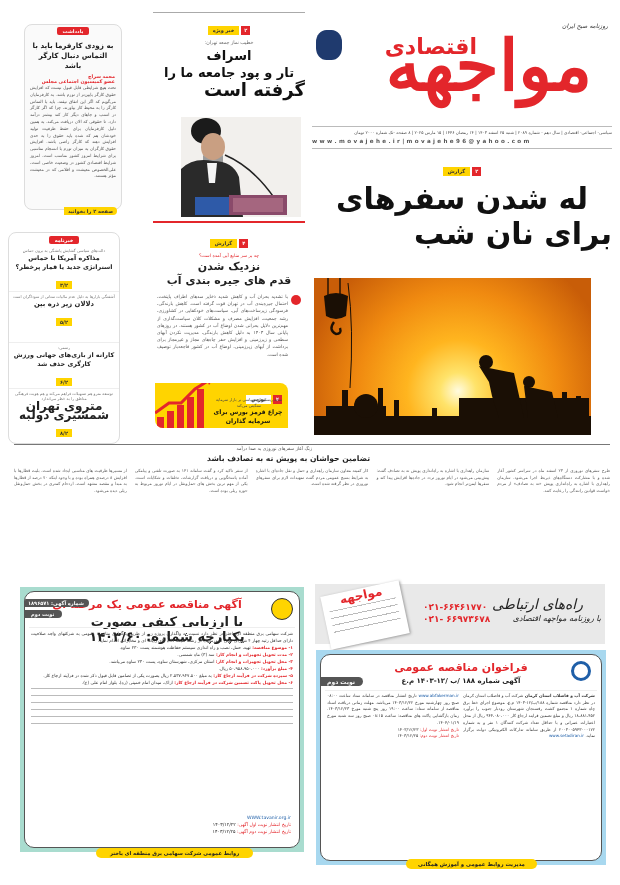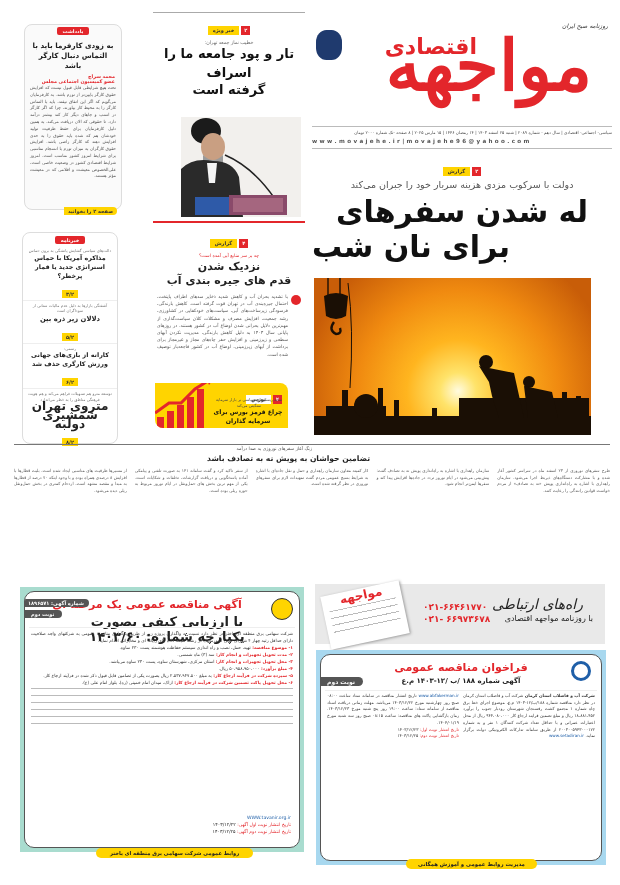--- a/index.html
+++ b/index.html
@@ -30,23 +30,22 @@
   <div class="abs rule" style="left:0;right:0;top:140px;background:#bbb"></div>
 </div>
 
 <div class="abs" style="left:312px;top:158px;width:300px;height:280px;">
   <div style="text-align:center">
     <span class="tag">
       <span class="num">۲</span>
       <span class="lbl">گزارش</span>
     </span>
   </div>
-  <div style="text-align:center;font-size:9.5px;color:#555;margin-top:2px">دولت با سرکوب مزدی هزینه سربار خود را جبران می‌کند</div>
   <div style="text-align:center;font-size:30px;font-weight:bold;color:#111;line-height:36px;margin-top:4px">له شدن سفرهای</div>
-  <div style="text-align:left;font-size:30px;font-weight:bold;color:#111;line-height:34px">برای نان شب</div>
+  <div style="text-align:right;font-size:30px;font-weight:bold;color:#111;line-height:34px">برای نان شب</div>
 
   <div class="abs" style="left:2px;top:120px;width:277px;height:157px;overflow:hidden;background:radial-gradient(circle at 52% 72%,#fffbe0 0,#ffe36a 10%,#ffb51f 28%,#f08a10 55%,#c85d08 85%);" title="silhouette of construction workers at sunset">
     <svg width="277" height="157" viewBox="0 0 277 157">
       <line x1="14" y1="0" x2="14" y2="18" stroke="#1a0f05" stroke-width="1.4"></line>
       <line x1="26" y1="0" x2="26" y2="18" stroke="#1a0f05" stroke-width="1.4"></line>
       <path d="M10 18 Q22 12 34 18 L32 38 Q22 44 12 38Z" fill="#1a0f05"></path>
       <path d="M20 44 q-6 8 2 12 q6 0 4 -6" fill="none" stroke="#1a0f05" stroke-width="2.4"></path>
       <path d="M34 5 Q40 50 36 110" fill="none" stroke="#1a0f05" stroke-width="1"></path>
       <rect x="0" y="138" width="277" height="19" fill="#1a0f05"></rect>
       <rect x="12" y="128" width="60" height="12" fill="#1a0f05"></rect>
@@ -67,23 +66,23 @@
 </div>
 
 <div class="abs" style="left:153px;top:12px;width:152px;height:215px;border-top:1px solid #aaa;">
   <div style="text-align:center;margin-top:4px">
     <span class="tag">
       <span class="num">۲</span>
       <span class="lbl">خبر ویژه</span>
     </span>
   </div>
   <div style="text-align:center;font-size:4.8px;color:#666;margin-top:4px">خطیب نماز جمعه تهران:</div>
+  <div style="text-align:center;font-size:13px;font-weight:bold;color:#111;line-height:17px;margin-top:2px">اسراف</div>
   <div style="text-align:center;font-size:13px;font-weight:bold;color:#111;line-height:17px">تار و پود جامعه ما را</div>
-  <div style="text-align:center;font-size:13px;font-weight:bold;color:#111;line-height:17px;margin-top:2px">اسراف</div>
-  <div style="text-align:center;font-size:13px;font-weight:bold;color:#111;line-height:17px">گرفته است</div>
+  <div style="font-size:18px;font-weight:bold;color:#111;line-height:17px">گرفته است</div>
 
   <div class="abs" style="left:28px;top:104px;width:120px;height:100px;background:#f2f0ed;overflow:hidden">
     <svg width="120" height="100" viewBox="0 0 120 100">
       <ellipse cx="25" cy="14" rx="15" ry="13" fill="#1b1b1b"></ellipse>
       <ellipse cx="32" cy="30" rx="12" ry="14" fill="#c99f82"></ellipse>
       <path d="M22 38 Q32 48 42 38 L42 46 Q32 54 22 46Z" fill="#9a9a9a"></path>
       <path d="M0 52 Q12 40 32 44 Q52 44 58 60 L62 100 L0 100Z" fill="#2a2a2a"></path>
       <path d="M26 46 L36 46 L34 66 L28 66Z" fill="#f4f4f4"></path>
       <path d="M44 38 Q72 50 94 82" stroke="#222" stroke-width="1.6" fill="none"></path>
       <rect x="14" y="80" width="40" height="18" fill="#2e5aa8"></rect>
@@ -137,30 +136,30 @@
   </div>
   <div style="text-align:center;font-size:7.2px;font-weight:bold;line-height:10px;padding:4px 6px 0">به زودی کارفرما باید با التماس دنبال کارگر باشد</div>
   <div style="font-size:4.8px;color:#e3262b;padding:3px 6px 0;font-weight:bold">محمد سراج</div>
   <div style="font-size:4.8px;color:#e3262b;padding:0 6px;font-weight:bold">عضو کمیسیون اجتماعی مجلس</div>
   <div class="txt" style="padding:1px 5px;height:112px;overflow:hidden;font-size:4.3px;line-height:6.8px">تحت هیچ شرایطی قابل قبول نیست که افزایش حقوق کارگر پایین‌تر از تورم باشد. به کارفرمایان می‌گویم که اگر این اتفاق نیفتد، باید با التماس کارگر را به محیط کار بیاورند، چرا که اگر کارگر در اسنپ و جاهای دیگر کار کند بیشتر درآمد دارد. تا حقوقی که الان دریافت می‌کند. به همین دلیل کارفرمایان برای حفظ ظرفیت تولید خودشان هم که شده باید حقوق را به حدی افزایش دهند که کارگر راضی باشد. افزایش حقوق کارگران به میزان تورم با انسجام مناسبی برای شرایط امروز کشور مناسب است. امروز شرایط اقتصادی کشور در وضعیت خاصی است، علی‌الخصوص معیشت و اقلامی که در معیشت مؤثر هستند.</div>
   <div style="padding:2px 4px">
     <span class="ytag" style="border-radius:0 4px 4px 0">صفحه ۲ را بخوانید</span>
   </div>
 </div>
 
-<div class="abs card" style="left:22px;top:232px;width:96px;height:212px">
+<div class="abs card" style="left:8px;top:232px;width:112px;height:212px">
   <div style="text-align:center;margin-top:-6px">
     <span class="redtag">خبرنامه</span>
   </div>
   <div style="padding:2px 4px 0;text-align:center;border-bottom:1px solid #eee">
     <div style="font-size:4px;color:#777;line-height:5.5px">دالت‌های سیاسی گشایش پانشگی به برون حماس</div>
     <div style="font-size:6.4px;font-weight:bold;line-height:9px">مذاکره آمریکا با حماس استراتژی جدید یا قمار پرخطر؟</div>
     <span class="ytag" style="display:inline-block;margin:3px 0 2px">۳/۲</span>
   </div>
-  <div style="padding:2px 4px 0;text-align:center;border-bottom:1px solid #eee">
+  <div style="padding:2px 4px 14px;text-align:center;border-bottom:1px solid #eee">
     <div style="font-size:4px;color:#777;line-height:5.5px">آشفتگی بازارها به دلیل عدم مالیات ستانی از سوداگران است</div>
     <div style="font-size:6.8px;font-weight:bold;line-height:10px">دلالان زیر ذره بین</div>
     <span class="ytag" style="display:inline-block;margin:3px 0 2px">۵/۲</span>
   </div>
   <div style="padding:2px 4px 0;text-align:center;border-bottom:1px solid #eee">
     <div style="font-size:4px;color:#777;line-height:5.5px">رسمی:</div>
     <div style="font-size:6.4px;font-weight:bold;line-height:9px">کاراته از بازی‌های جهانی ورزش کارگری حذف شد</div>
     <span class="ytag" style="display:inline-block;margin:3px 0 2px">۶/۲</span>
   </div>
   <div style="padding:2px 4px 0;text-align:center">
@@ -184,21 +183,21 @@
 </div>
 
 <div class="abs" style="left:315px;top:584px;width:290px;height:60px;background:#e9e9e9">
   <div class="abs" style="left:10px;top:4px;width:80px;height:54px;background:#fff;transform:rotate(-12deg);box-shadow:1px 1px 3px #999">
     <div style="color:#e3262b;font-weight:bold;font-size:12px;text-align:center">مواجهه</div>
     <div class="fake-lines" style="margin:2px 6px;height:26px"></div>
   </div>
   <div class="abs" style="left:108px;top:18px;font-size:9px;font-weight:bold;color:#e3262b;direction:ltr">۰۲۱-۶۶۴۶۱۷۷۰</div>
   <div class="abs" style="left:108px;top:30px;font-size:9px;font-weight:bold;color:#e3262b;direction:ltr">۰۲۱- ۶۶۹۷۳۶۷۸</div>
   <div class="abs" style="right:22px;top:12px;font-size:14px;font-style:italic;color:#222">راه‌های ارتباطی</div>
-  <div class="abs" style="right:12px;top:30px;font-size:8px;color:#222">با روزنامه مواجهه اقتصادی</div>
+  <div class="abs" style="right:4px;top:30px;font-size:8px;font-style:italic;color:#222">با روزنامه مواجهه اقتصادی</div>
 </div>
 
 <div class="abs" style="left:316px;top:650px;width:290px;height:215px;background:#a8d8ef;padding:4px">
   <div style="background:#fff;border:1px solid #555;border-radius:10px;height:100%;position:relative;overflow:hidden">
     <div class="abs" style="right:10px;top:6px;width:20px;height:20px;border-radius:50%;border:3px solid #1f5fa8"></div>
     <div class="abs" style="left:0;right:0;top:6px;text-align:center;font-size:11px;font-weight:bold;color:#e3262b">فراخوان مناقصه عمومی</div>
     <div class="abs" style="left:0;right:0;top:22px;text-align:center;font-size:7px;font-weight:bold">آگهی شماره ۱۸۸ /ب /۱۲-۱۴۰۳ م.ع</div>
     <div class="abs" style="left:-2px;top:22px;background:#555;color:#fff;font-size:6px;font-weight:bold;padding:1px 8px;border-radius:0 6px 6px 0">نوبت دوم</div>
     <div class="abs rule" style="left:4px;right:4px;top:35px;background:#eee"></div>
     <div class="abs txt" style="right:6px;top:38px;width:132px;height:150px;overflow:hidden;font-size:4.2px;line-height:6.7px;color:#333">

